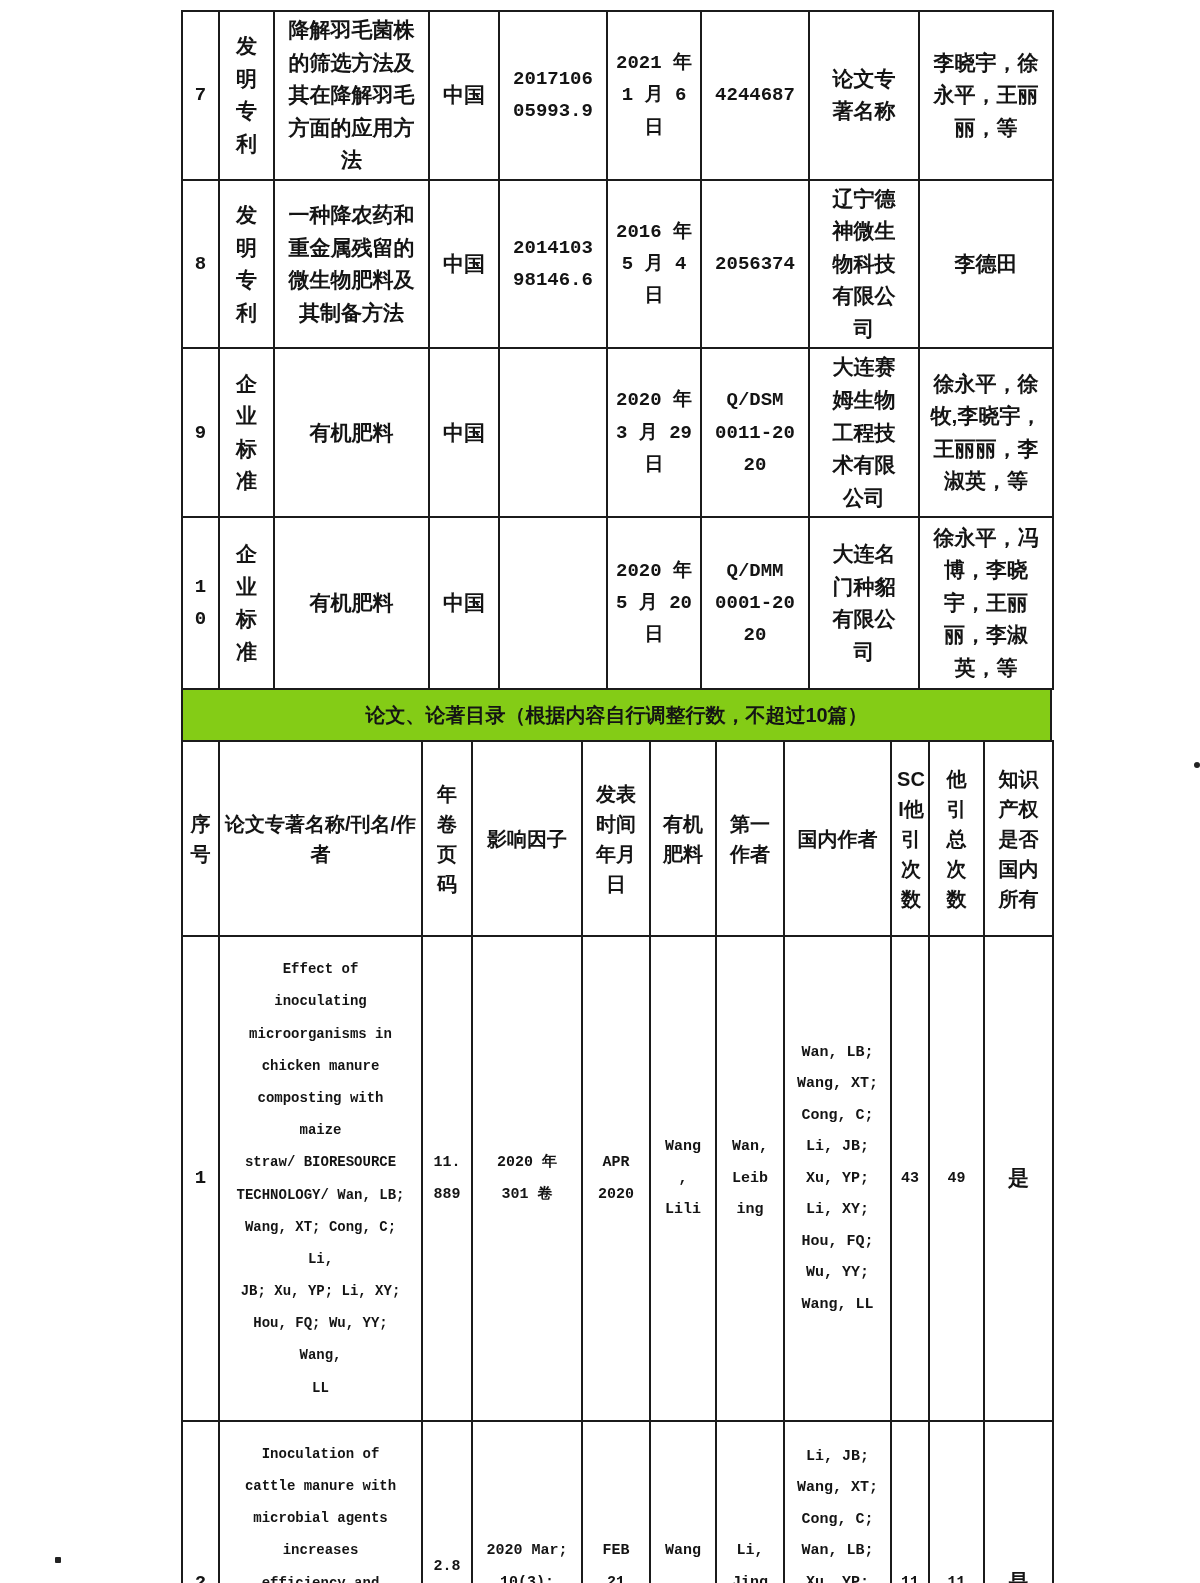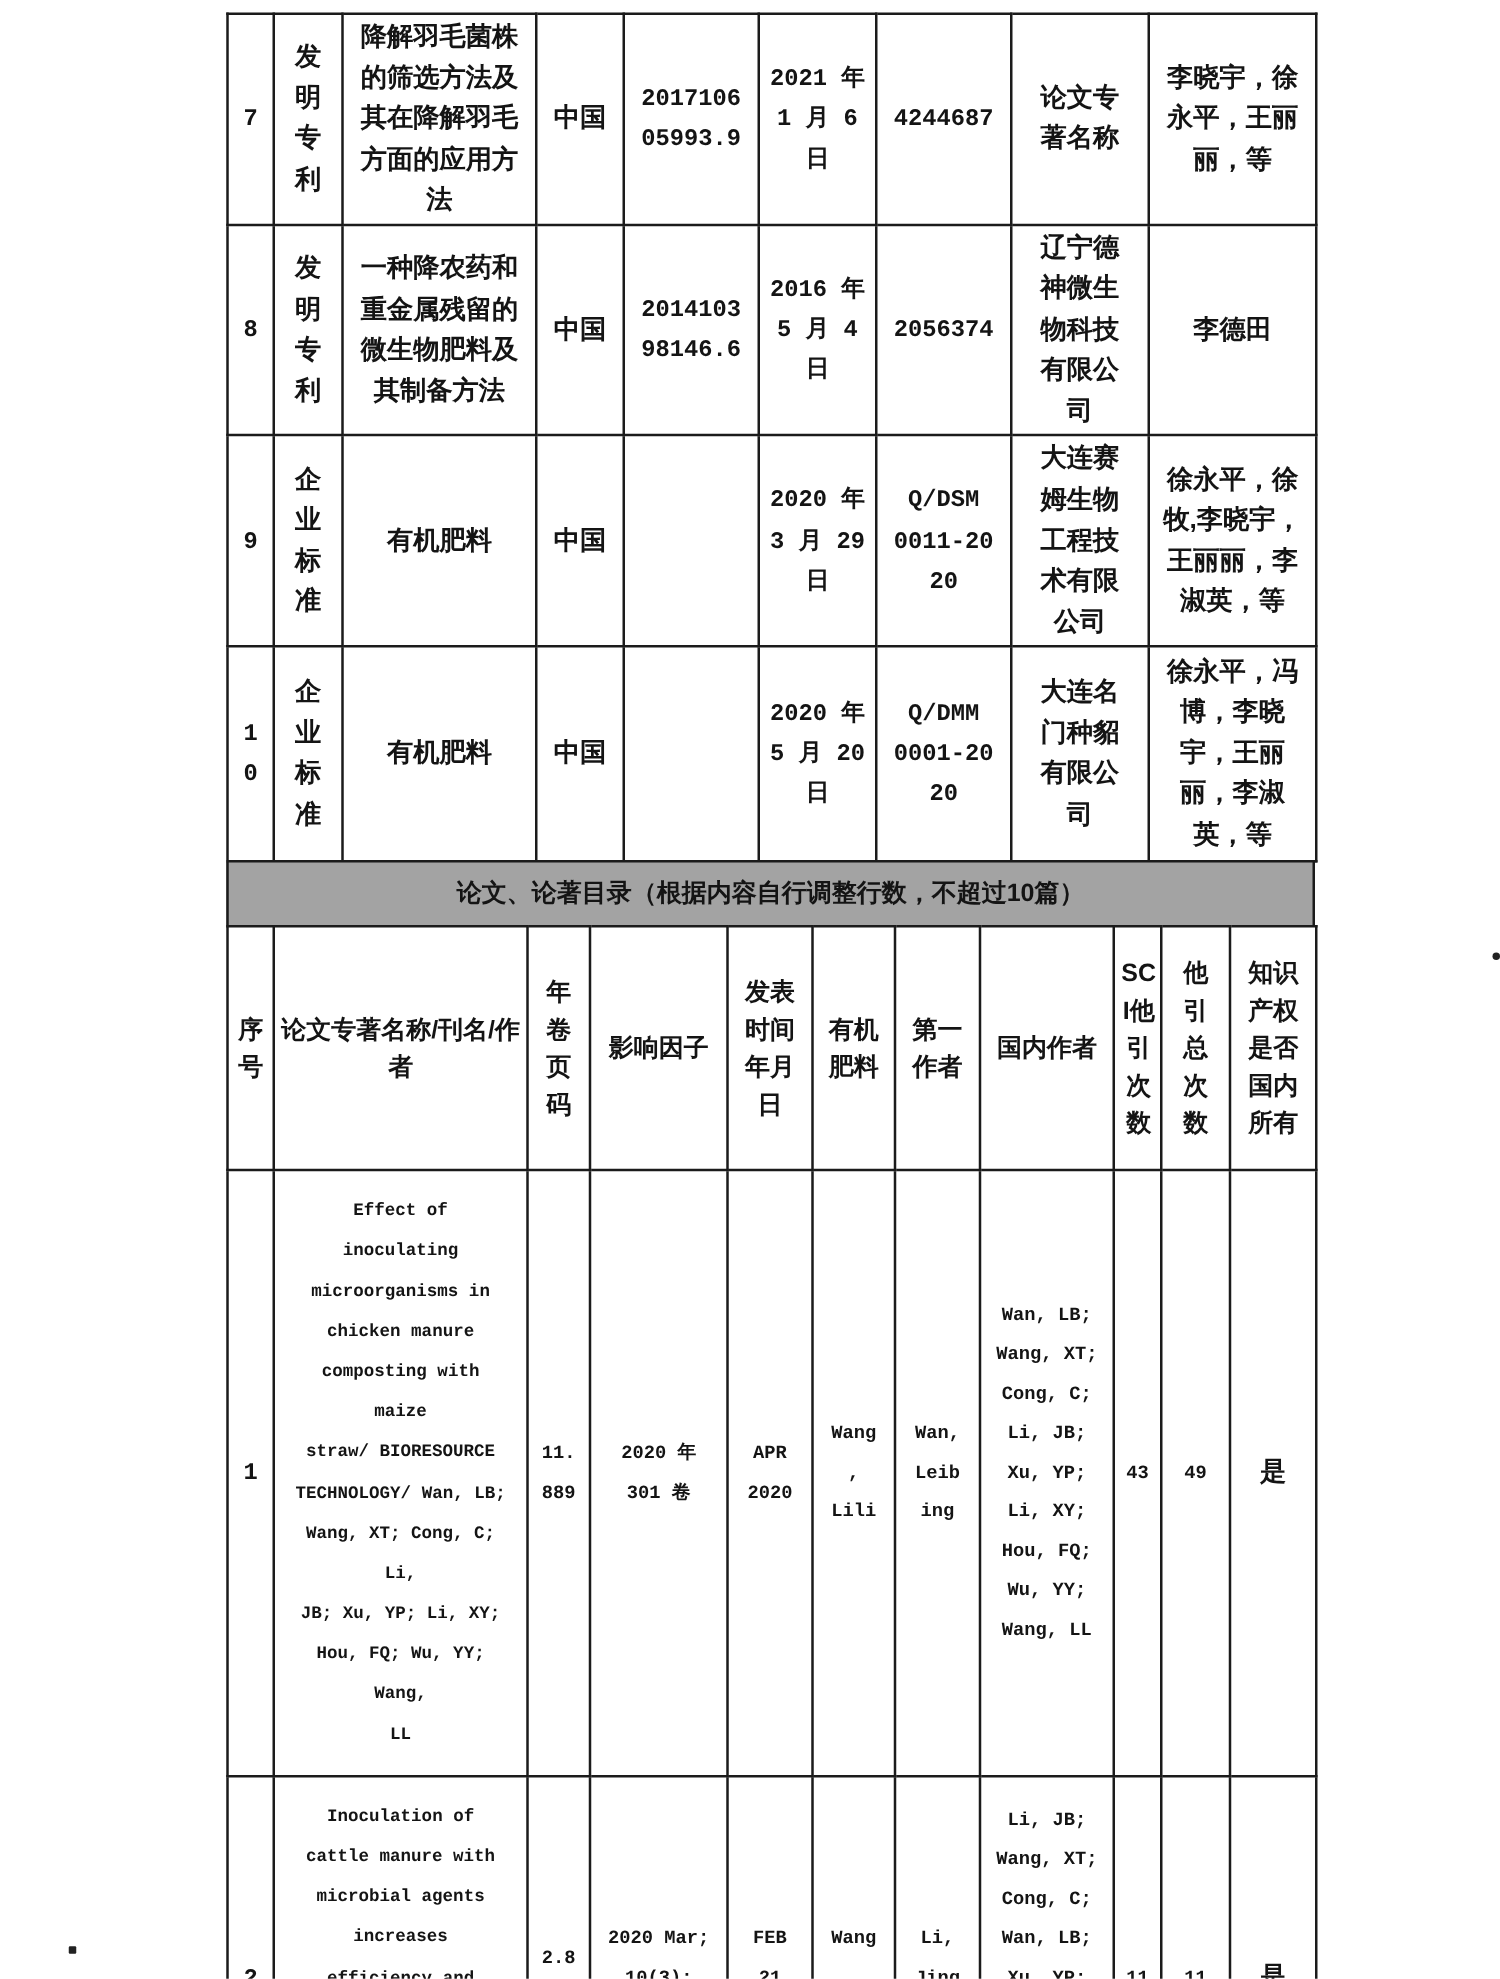--- a/index.html
+++ b/index.html
@@ -30,21 +30,21 @@
   .w1{width:1.15em;}
   .w15{width:1.5em;}
   .w2{width:2.35em;}
   .w3{width:3.3em;}
   
   .r-168{height:168px}.r-167{height:167px}.r-172{height:172px}
   .r-195{height:195px}.r-330{height:330px}.r-289{height:289px}
   .section-bar{
     border:2px solid #1b1b1b;margin-top:-2px;height:50px;
     display:flex;align-items:center;justify-content:center;
-    font:700 20px/1.2 "Liberation Sans", sans-serif;background:#a3a3a3;
+    font:700 20px/1.2 "Liberation Sans", sans-serif;background:#84cc16;
   }
   .t2{margin-top:-2px;}
   .speck{position:absolute;background:#222;border-radius:50%;}
   .speck.a{left:1194px;top:762px;width:6px;height:6px;}
   .speck.b{left:55px;top:1557px;width:6px;height:6px;border-radius:1px;}
 </style>
 </head>
 <body>
 
 <div class="doc">

